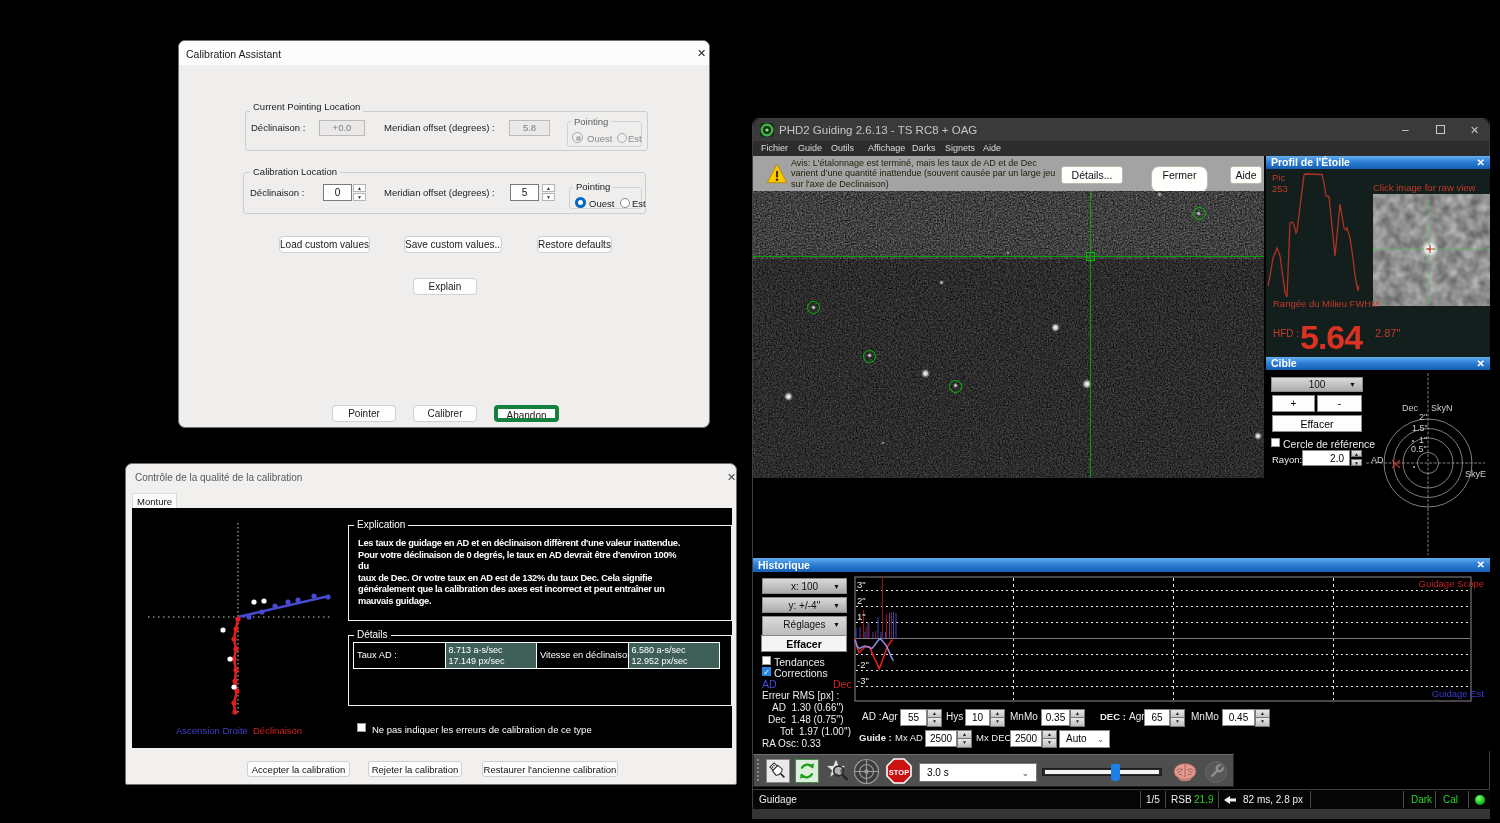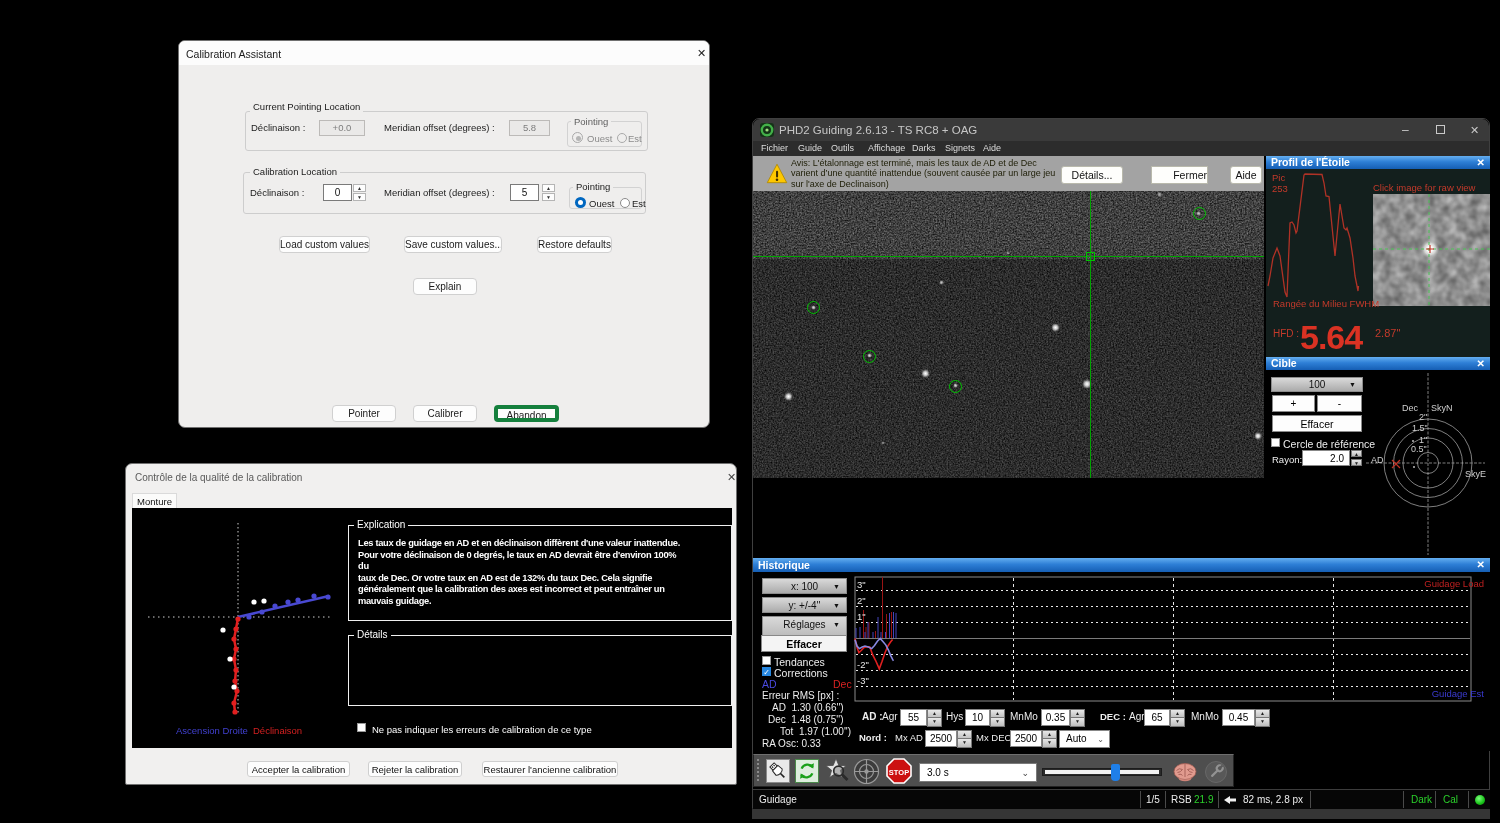--- a/index.html
+++ b/index.html
@@ -119,20 +119,26 @@
   <span class="a" style="left:127px;top:261px;font-size:9.5px;color:#d32020">Déclinaison</span>
 
   <div class="a" style="left:222px;top:61px;width:384px;height:96px;border:1px solid #f0f0f0"></div>
   <span class="a" style="left:228px;top:55px;background:#000;padding:0 3px;font-size:10px;color:#fff">Explication</span>
   <div class="a" style="left:232px;top:74px;width:374px;font-size:9.3px;font-weight:bold;color:#fff;line-height:11.5px;white-space:nowrap;letter-spacing:-0.3px">Les taux de guidage en AD et en déclinaison diffèrent d'une valeur inattendue.<br>Pour votre déclinaison de 0 degrés, le taux en AD devrait être d'environ 100%<br>du<br>taux de Dec. Or votre taux en AD est de 132% du taux Dec. Cela signifie<br>généralement que la calibration des axes est incorrect et peut entraîner un<br>mauvais guidage.</div>
 
   <div class="a" style="left:222px;top:171px;width:384px;height:71px;border:1px solid #f0f0f0"></div>
   <span class="a" style="left:228px;top:165px;background:#000;padding:0 3px;font-size:10px;color:#fff">Détails</span>
   <table class="a" style="left:227px;top:178px;width:367px;border-collapse:collapse;font-size:9.3px;color:#fff;table-layout:fixed;white-space:nowrap;line-height:11px">
     <tbody>
+    <tr style="height:26px">
+      <td style="border:1px solid #fff;padding:0 0 0 3px">Taux AD :</td>
+      <td style="border:1px solid #fff;padding:0 0 0 3px;background:#3d5f58;font-size:9px">8.713 a-s/sec<br>17.149 px/sec</td>
+      <td style="border:1px solid #fff;padding:0 0 0 3px">Vitesse en déclinaison :</td>
+      <td style="border:1px solid #fff;padding:0 0 0 3px;background:#3d5f58;font-size:9px">6.580 a-s/sec<br>12.952 px/sec</td>
+    </tr>
   </tbody>
     </table>
   <span class="a ck" style="left:231px;top:259px"></span>
   <span class="a" style="left:246px;top:260px;font-size:9.5px;color:#fff">Ne pas indiquer les erreurs de calibration de ce type</span>
 
   <div class="a wbtn" style="left:121px;top:297px;width:103px;height:16px;line-height:15px">Accepter la calibration</div>
   <div class="a wbtn" style="left:242px;top:297px;width:94px;height:16px;line-height:15px">Rejeter la calibration</div>
   <div class="a wbtn" style="left:356px;top:297px;width:136px;height:16px;line-height:15px">Restaurer l'ancienne calibration</div>
 </div>
 
@@ -161,21 +167,21 @@
   </div>
 
   <div class="a" style="left:0;top:37px;width:511px;height:35px;background:#a3a3a3">
     <svg class="a" style="left:13px;top:5px" width="22" height="26" viewBox="0 0 20 24">
       <path d="M10 3 L19 20 L1 20 Z" fill="#fec800" stroke="#b08900" stroke-width="0.8"></path>
       <rect x="9.1" y="9" width="1.9" height="6.2" rx="0.9" fill="#402f00"></rect>
       <circle cx="10" cy="17.3" r="1.2" fill="#402f00"></circle>
     </svg>
     <div class="a" style="left:38px;top:2px;font-size:9px;color:#21210a;line-height:10.4px">Avis: L'étalonnage est terminé, mais les taux de AD et de Dec<br>varient d’une quantité inattendue (souvent causée par un large jeu<br>sur l'axe de Declinaison)</div>
     <div class="a" style="left:308px;top:10px;width:62px;height:18px;background:#fefefc;border:1px solid #b9b9ac;border-radius:3px;font-size:10.5px;color:#111;text-align:center;line-height:17px">Détails...</div>
-    <div class="a" style="left:398px;top:10px;width:57px;height:18px;background:#fefefc;border:1px solid #b9b9ac;border-radius:0;font-size:10.5px;color:#111;text-align:right;line-height:17px">Fermer</div>
+    <div class="a" style="left:398px;top:10px;width:57px;height:27px;background:#fefefc;border:1px solid #b9b9ac;border-radius:8px;font-size:10.5px;color:#111;text-align:center;line-height:17px">Fermer</div>
     <div class="a" style="left:477px;top:10px;width:32px;height:18px;background:#fefefc;border:1px solid #b9b9ac;border-radius:3px;font-size:10.5px;color:#111;text-align:center;line-height:17px">Aide</div>
   </div>
 
   <div class="a" style="left:0;top:72px;width:511px;height:287px;background:#181818;overflow:hidden">
     <svg class="a" style="left:0;top:0" width="511" height="287">
       <filter id="nz1" x="0" y="0" width="100%" height="100%" color-interpolation-filters="sRGB">
         <feTurbulence type="fractalNoise" baseFrequency="0.65" numOctaves="3" seed="11" stitchTiles="stitch"></feTurbulence>
         <feColorMatrix type="matrix" values="0.55 0 0 0 -0.024  0.55 0 0 0 -0.024  0.55 0 0 0 -0.024  0 0 0 0 1"></feColorMatrix>
       </filter>
       <filter id="nz2" x="0" y="0" width="100%" height="100%" color-interpolation-filters="sRGB">
@@ -334,23 +340,23 @@
       <polyline fill="none" stroke="#8888e0" stroke-width="1.6" points="2,64.8 4,71.1 6.3,73.6 9.2,72 12,71.1 15.4,72 18.7,73.6 21.5,70.5 24.4,66.3 27.2,63.5 30.1,66.7 32.9,70.1 35.8,75.9 37.7,80.6 39.6,84.4 40.5,85.7"></polyline>
       <g fill="#e8e8e8" font-size="9.5" font-family="Liberation Sans">
         <text x="4" y="13">3"</text>
           <text x="4" y="29">2"</text>
           <text x="4" y="45">1"</text>
         <text x="4" y="93">-2"</text>
           <text x="4" y="109">-3"</text>
       </g>
 
     </svg>
-    <span class="a" style="right:6px;top:20px;font-size:9.5px;color:#c02020">Guidage Load</span>
+    <span class="a" style="right:6px;top:20px;font-size:9.5px;color:#c02020">Guidage Scope</span>
     <span class="a" style="right:6px;top:130px;font-size:9.5px;color:#3a3ad0">Guidage Est</span>
-    <span class="a wl" style="left:109px;top:153px;font-weight:bold;font-size:10px">AD :</span>
+    <span class="a wl" style="left:109px;top:153px;font-weight:normal;font-size:10px">AD :</span>
     <span class="a wl" style="left:129px;top:153px;font-size:10px">Agr</span>
     <div class="hsp" style="left:147px;top:151px;width:25px;height:15px">55</div>
     <div class="hsa" style="left:174px;top:151px">▲</div>
       <div class="hsa" style="left:174px;top:159px">▼</div>
     <span class="a wl" style="left:193px;top:153px;font-size:10px">Hys</span>
     <div class="hsp" style="left:212px;top:151px;width:23px;height:15px">10</div>
     <div class="hsa" style="left:237px;top:151px">▲</div>
       <div class="hsa" style="left:237px;top:159px">▼</div>
     <span class="a wl" style="left:257px;top:153px;font-size:10px">MnMo</span>
     <div class="hsp" style="left:288px;top:151px;width:27px;height:15px">0.35</div>
@@ -358,21 +364,21 @@
       <div class="hsa" style="left:317px;top:159px">▼</div>
     <span class="a wl" style="left:347px;top:153px;font-weight:bold;font-size:9.5px">DEC :</span>
     <span class="a wl" style="left:376px;top:153px;font-size:10px">Agr</span>
     <div class="hsp" style="left:391px;top:151px;width:24px;height:15px">65</div>
     <div class="hsa" style="left:417px;top:151px">▲</div>
       <div class="hsa" style="left:417px;top:159px">▼</div>
     <span class="a wl" style="left:438px;top:153px;font-size:10px">MnMo</span>
     <div class="hsp" style="left:469px;top:151px;width:31px;height:15px">0.45</div>
     <div class="hsa" style="left:502px;top:151px">▲</div>
       <div class="hsa" style="left:502px;top:159px">▼</div>
-    <span class="a wl" style="left:106px;top:174px;font-weight:bold;font-size:9.5px">Nord :</span>
+    <span class="a wl" style="left:106px;top:174px;font-weight:bold;font-size:9.5px">Guide :</span>
     <span class="a wl" style="left:142px;top:174px;font-size:9.5px">Mx AD</span>
     <div class="hsp" style="left:172px;top:172px;width:30px;height:15px">2500</div>
     <div class="hsa" style="left:204px;top:172px">▲</div>
       <div class="hsa" style="left:204px;top:180px">▼</div>
     <span class="a wl" style="left:223px;top:174px;font-size:9.5px">Mx DEC</span>
     <div class="hsp" style="left:257px;top:172px;width:30px;height:15px">2500</div>
     <div class="hsa" style="left:289px;top:172px">▲</div>
       <div class="hsa" style="left:289px;top:180px">▼</div>
     <div class="hsp" style="left:306px;top:172px;width:43px;height:16px;text-align:left;padding-left:6px">Auto<span style="position:absolute;right:5px;top:1px;font-size:8px;color:#555">⌄</span></div>
   </div>

